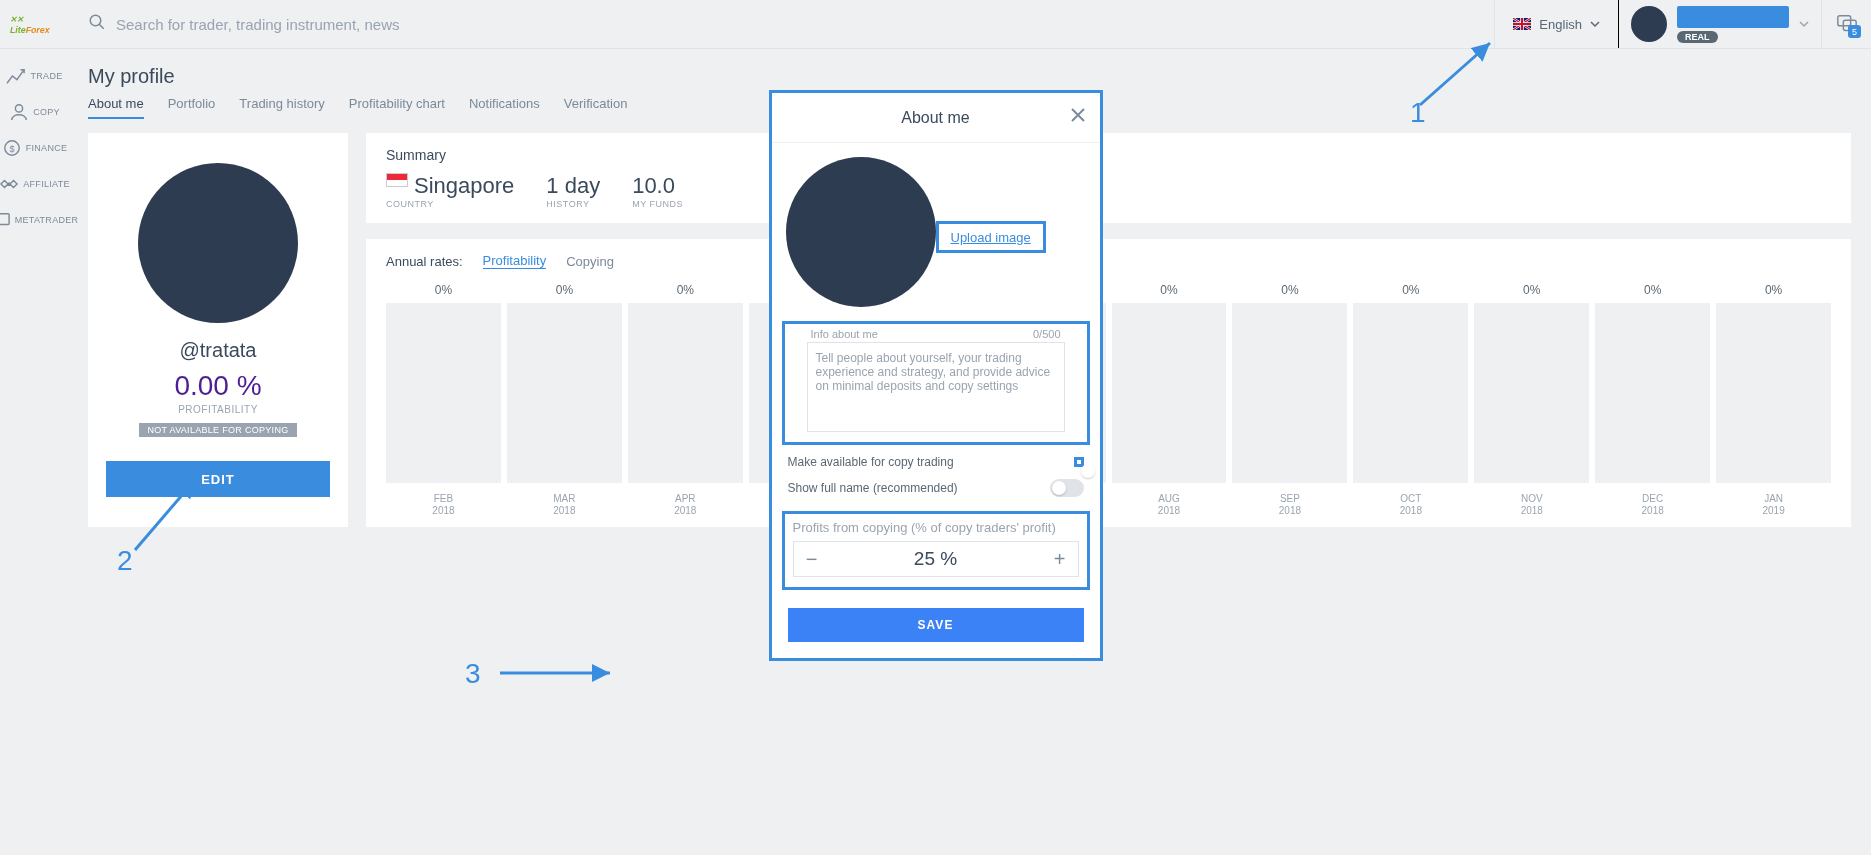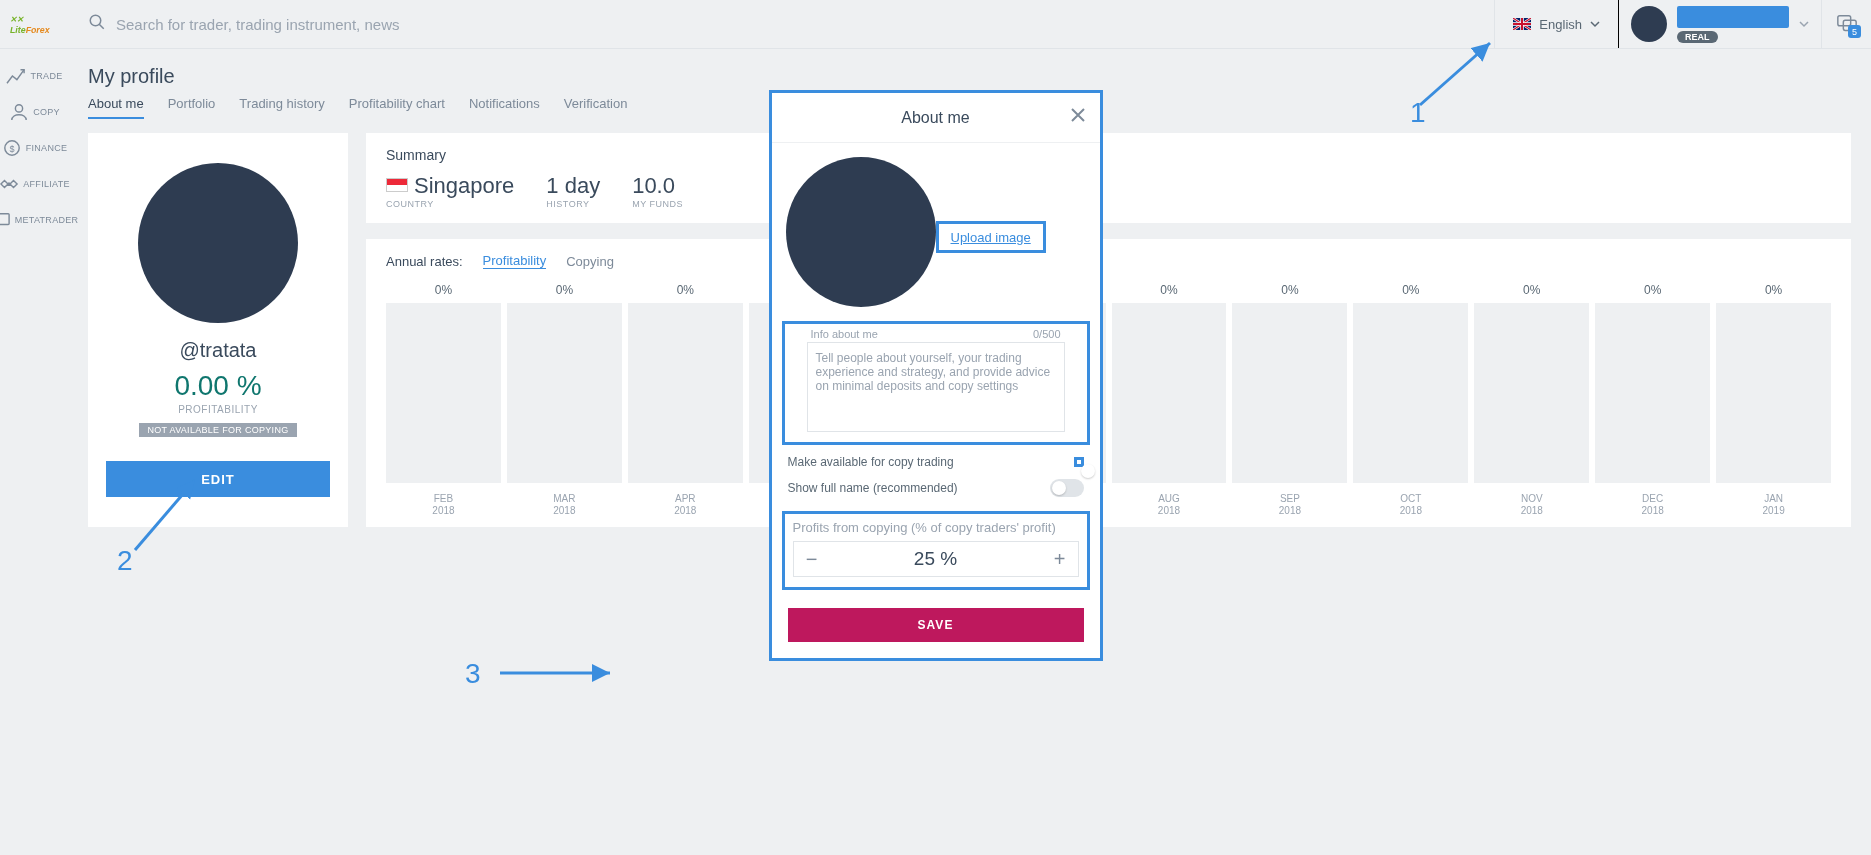--- a/index.html
+++ b/index.html
@@ -34,21 +34,21 @@
 .main { position:absolute; top:49px; left:68px; right:0; padding: 16px 20px; }
 .page-title { font-size:20px; color:#3a4a5c; margin-bottom: 8px; font-weight:400; }
 .tabs { display:flex; gap:24px; border-bottom: none; margin-bottom: 14px; }
 .tab { font-size:13px; color:#7d8a99; padding-bottom:6px; cursor:pointer; }
 .tab.active { color:#3a4a5c; border-bottom:2px solid #3a8dde; }
 
 .content-row { display:flex; gap:18px; }
 .profile-card { width:260px; background:#fff; display:flex; flex-direction:column; align-items:center; padding: 30px 18px 18px; }
 .avatar-lg { width:160px; height:160px; border-radius:50%; background:#2e3c51; }
 .username { font-size:20px; color:#3a4a5c; margin-top:16px; }
-.prof-val { font-size:28px; color:#0f766e; margin-top:8px; font-weight:400;}
+.prof-val { font-size:28px; color:#4c1d95; margin-top:8px; font-weight:400;}
 .prof-lbl { font-size:10px; color:#9aa4b0; letter-spacing:0.5px; margin-top:2px; }
 .not-avail { background:#9aa4b0; color:#fff; font-size:9px; padding:2px 8px; margin-top:8px; letter-spacing:0.3px; }
 .edit-btn { width:100%; background:#3a8dde; color:#fff; border:none; height:36px; font-size:13px; font-weight:bold; letter-spacing:1px; margin-top:24px; cursor:pointer; }
 
 .right-col { flex:1; display:flex; flex-direction:column; gap:16px; }
 .summary { background:#fff; padding:14px 20px; }
 .summary h3 { font-size:14px; font-weight:400; color:#3a4a5c; margin-bottom:10px; }
 .summary-row { display:flex; gap:32px; }
 .stat { display:flex; flex-direction:column; }
 .stat .flag-sm { width:22px; height:14px; position:relative; background:#fff; border:1px solid #ccc; margin-bottom:2px;}
@@ -87,21 +87,21 @@
 .toggle { width:34px; height:18px; background:#e0e4e8; border-radius:9px; position:relative; cursor:pointer; }
 .toggle::after { content:''; width:14px; height:14px; background:#fff; border-radius:50%; position:absolute; top:2px; left:2px; box-shadow:0 1px 2px rgba(0,0,0,.2);}
 .toggle-border { border:3px solid #3a8dde; padding:2px; }
 
 .profits-block { border:3px solid #3a8dde; margin: 4px 10px 0; padding:6px 8px 10px; }
 .profits-lbl { font-size:13px; color:#9aa4b0; margin-bottom:6px; }
 .stepper { display:flex; align-items:center; border:1px solid #e0e4e8; height:36px; }
 .step-btn { width:36px; display:flex; align-items:center; justify-content:center; font-size:20px; color:#7d8a99; cursor:pointer; height:100%; }
 .step-val { flex:1; text-align:center; font-size:19px; color:#3a4a5c; }
 
-.save-btn { display:block; width: calc(100% - 32px); margin: 18px 16px 6px; background:#be185d; color:#fff; border:none; height:34px; font-size:12px; font-weight:bold; letter-spacing:1px; cursor:pointer; }
+.save-btn { display:block; width: calc(100% - 32px); margin: 18px 16px 6px; background:#3b82f6; color:#fff; border:none; height:34px; font-size:12px; font-weight:bold; letter-spacing:1px; cursor:pointer; }
 
 
 .anno { position:absolute; color:#3a8dde; font-size:28px; font-weight:400; z-index:60; pointer-events:none;}
 .anno svg { overflow:visible; }
 </style>
 </head>
 <body>
 
 <div class="topbar">
   <div class="logo">
@@ -204,21 +204,21 @@
       <div class="prof-lbl">PROFITABILITY</div>
       <div class="not-avail">NOT AVAILABLE FOR COPYING</div>
       <button class="edit-btn">EDIT</button>
     </div>
 
     <div class="right-col">
       <div class="summary">
         <h3>Summary</h3>
         <div class="summary-row">
           <div class="stat">
-            <div style="display:flex;align-items:center;gap:6px;">
+            <div style="display:flex;gap:6px;">
               <div class="flag-sm"></div>
               <span class="val">Singapore</span>
             </div>
             <span class="lbl">COUNTRY</span>
           </div>
           <div class="stat">
             <span class="val">1 day</span>
             <span class="lbl">HISTORY</span>
           </div>
           <div class="stat">

